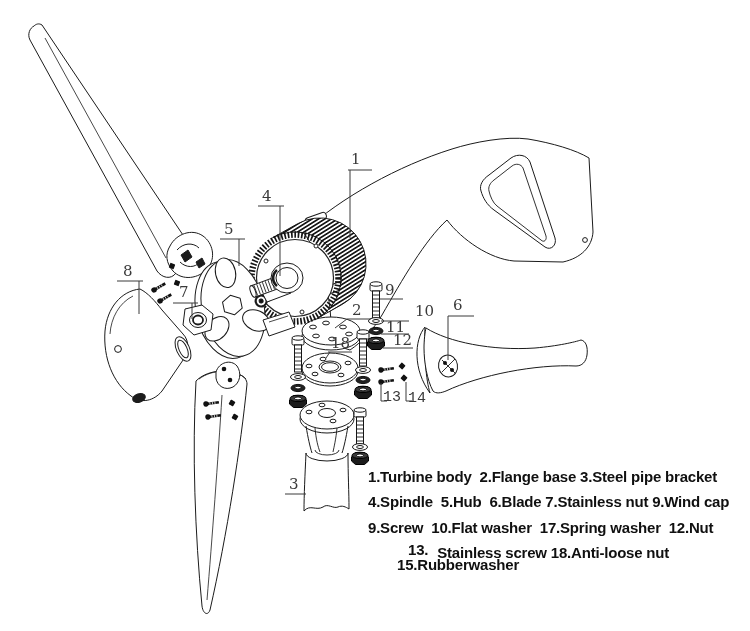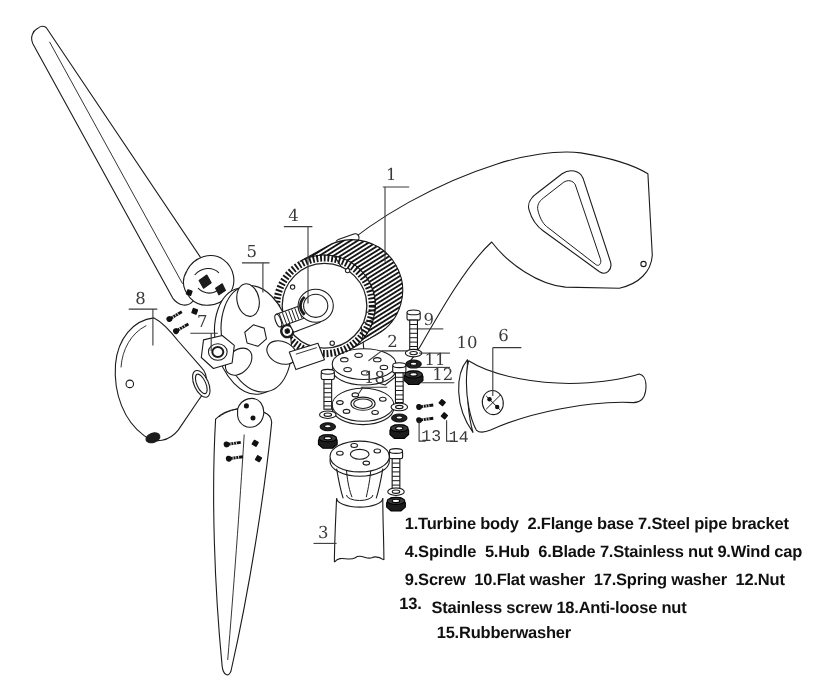--- a/index.html
+++ b/index.html
@@ -16,22 +16,22 @@
   }
   .legend{
     position:absolute;left:363px;top:464px;width:380px;
     color:#101010;font-weight:bold;font-size:15px;letter-spacing:-0.2px;
   }
   .legend .lg-line{position:absolute;white-space:pre;}
   .lg1{left:5px;top:4px;}
   .lg2{left:5px;top:29px;}
   .lg3{left:5px;top:55px;}
   .lg4{left:0px;top:80px;}
-  .lg5{left:34px;top:103px;}
-  .lg4 .prefix{position:relative;top:-3px;margin-right:9px;}
+  .lg5{left:34px;top:92px;}
+  .lg4 .prefix{position:relative;top:-3px;margin-right:9px;margin-left:45px;}
 </style>
 </head>
 <body>
 
 <div id="canvas">
 
 <svg id="art" width="750" height="631" viewBox="0 0 750 631">
   <defs>
     <pattern id="teeth" patternUnits="userSpaceOnUse" width="3.4" height="3.4" patternTransform="rotate(58)">
       <rect width="3.4" height="3.4" fill="#ffffff"></rect>
@@ -289,20 +289,20 @@
 <div class="callout" style="left:123px;top:264px;">8</div>
 <div class="callout" style="left:385px;top:283px;">9</div>
 <div class="callout" style="left:387px;top:304px;margin-left:28px;">10</div>
 <div class="callout" style="left:386px;top:320px;">11</div>
 <div class="callout" style="left:393px;top:333px;">12</div>
 <div class="callout" style="left:383px;top:390px;font-family:Liberation Mono, monospace;">13</div>
 <div class="callout" style="left:408px;top:391px;font-family:Liberation Mono, monospace;">14</div>
 <div class="callout" style="left:331px;top:336px;">18</div>
 
 <div class="legend">
-  <div class="lg-line lg1">1.Turbine body  2.Flange base 7.Steel pipe bracket</div>
+  <div class="lg-line lg1">1.Turbine body  2.Flange base 3.Steel pipe bracket</div>
   <div class="lg-line lg2">4.Spindle  5.Hub  6.Blade 7.Stainless nut 9.Wind cap</div>
   <div class="lg-line lg3">9.Screw  10.Flat washer  17.Spring washer  12.Nut</div>
   <div class="lg-line lg4"><span class="prefix">13.</span><span>Stainless screw 18.Anti-loose nut</span></div>
   <div class="lg-line lg5">15.Rubberwasher</div>
 </div>
 
 </div>
 
 </body></html>

